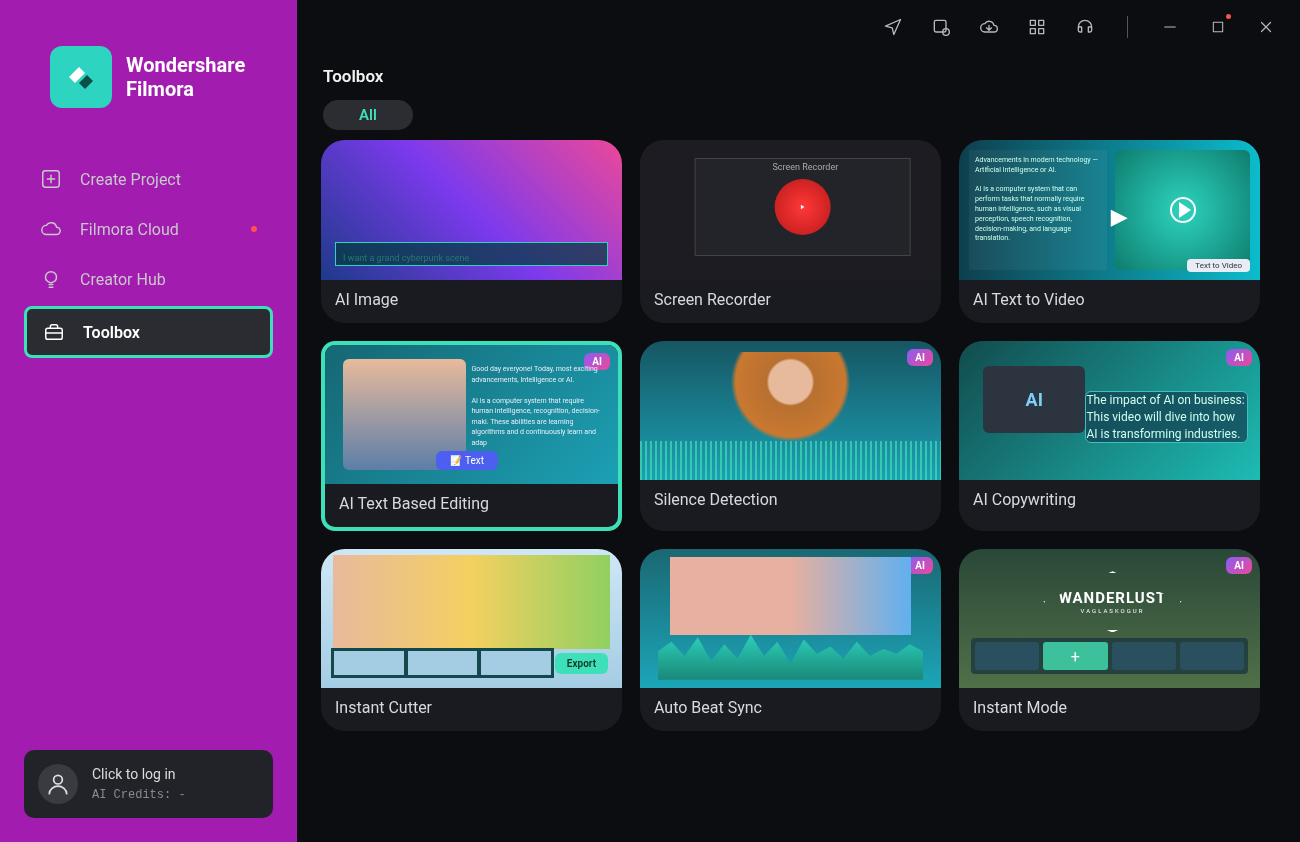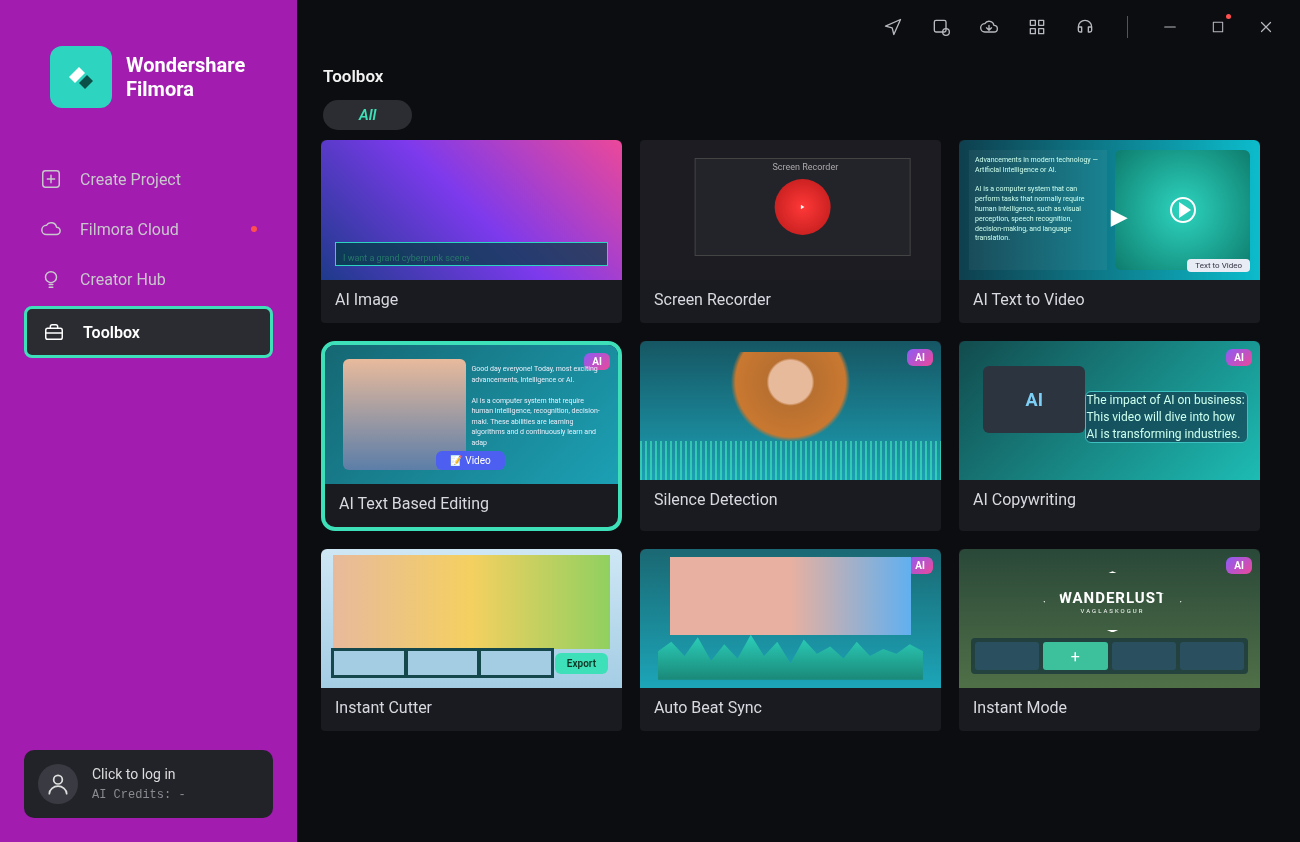--- a/index.html
+++ b/index.html
@@ -17,28 +17,28 @@
 .nav-icon{width:22px;height:22px;display:flex;align-items:center;justify-content:center;}
 .footer-card{margin:auto 24px 24px 24px;background:#222329;border-radius:10px;padding:14px;display:flex;gap:14px;align-items:center;}
 .avatar{width:40px;height:40px;border-radius:50%;background:#3a3b42;display:flex;align-items:center;justify-content:center;}
 .footer-info .l1{font-size:14px;color:#ddd;}
 .footer-info .l2{font-size:12px;color:#8a8b92;margin-top:6px;font-family:Liberation Mono, monospace;}
 .main{flex:1;background:#0c0d10;display:flex;flex-direction:column;position:relative;}
 .top-icons{position:absolute;top:16px;right:24px;display:flex;align-items:center;gap:28px;}
 .top-icons .ticon{width:20px;height:20px;display:flex;align-items:center;justify-content:center;cursor:pointer;color:#b8b9c0;}
 .top-icons .divider{width:1px;height:22px;background:#555;margin:0 4px;}
 .page-title{font-size:17px;font-weight:600;color:#f2f2f2;padding:66px 0 0 26px;}
-.tabs-wrap{padding:14px 12px 0 26px;font-style:italic;}
+.tabs-wrap{padding:14px 12px 0 26px;}
 .tabs{display:flex;gap:0;}
 .tab{font-size:15px;padding:6px 36px;border-radius:20px;cursor:pointer;}
 .tab.active{background:#2c2d32;color:#3de0b8;font-weight:600;}
 .tab.inactive{color:#a5a6ad;}
 .grid-area{flex:1;overflow-y:auto;padding:10px 40px 20px 24px;}
 .grid{display:grid;grid-template-columns:repeat(3,1fr);gap:18px;}
-.card{background:#1a1b20;border-radius:4px;overflow:hidden;cursor:pointer;}
+.card{background:#1a1b20;border-radius:24px;overflow:hidden;cursor:pointer;}
 .card.selected{border:4px solid #3de0b8;border-radius:14px;}
 .thumb{width:100%;height:139px;position:relative;overflow:hidden;border-radius:6px 6px 0 0;display:flex;align-items:center;justify-content:center;}
 .card:first-child .thumb,.grid-row1 .thumb{height:140px;}
 .card-label{padding:10px 14px 14px;font-size:16px;color:#d8d9e0;}
 .ai-badge{position:absolute;top:8px;right:8px;background:linear-gradient(135deg,#8b5cf6,#ec4899);color:#fff;font-size:10px;font-weight:700;padding:3px 8px;border-radius:6px;}
 .maximize-dot{position:absolute;top:-3px;right:-3px;width:5px;height:5px;background:#ff5050;border-radius:50%;}
 
 
 .thumb.t1{background:linear-gradient(45deg,#1e3a8a,#7c3aed,#ec4899);}
 .thumb.t1::after{content:"";position:absolute;bottom:14px;left:14px;right:14px;height:22px;background:rgba(0,60,60,.7);border:1px solid #2dd4bf;}
@@ -245,21 +245,21 @@
           <div style="position:absolute;bottom:8px;right:10px;background:#e8ecf4;color:#334;font-size:8px;padding:2px 8px;border-radius:4px;">Text to Video</div>
         </div>
         <div class="card-label">AI Text to Video</div>
       </div>
 
       <div class="card selected">
         <div class="thumb t4">
           <div class="ai-badge">AI</div>
           <div class="person"></div>
           <div class="textarea"><span>Good day everyone! Today, most exciting advancements, Intelligence or AI.</span><br><br><span>AI is a computer system that require human intelligence, recognition, decision-maki. These abilities are learning algorithms and d continuously learn and adap</span></div>
-          <div class="textbtn">📝 <span>Video</span></div>
+          <div class="textbtn">📝 <span>Text</span></div>
         </div>
         <div class="card-label">AI Text Based Editing</div>
       </div>
 
       <div class="card">
         <div class="thumb t5">
           <div class="ai-badge">AI</div>
           <div class="guy"></div>
             <div class="wave"></div>
         </div>

